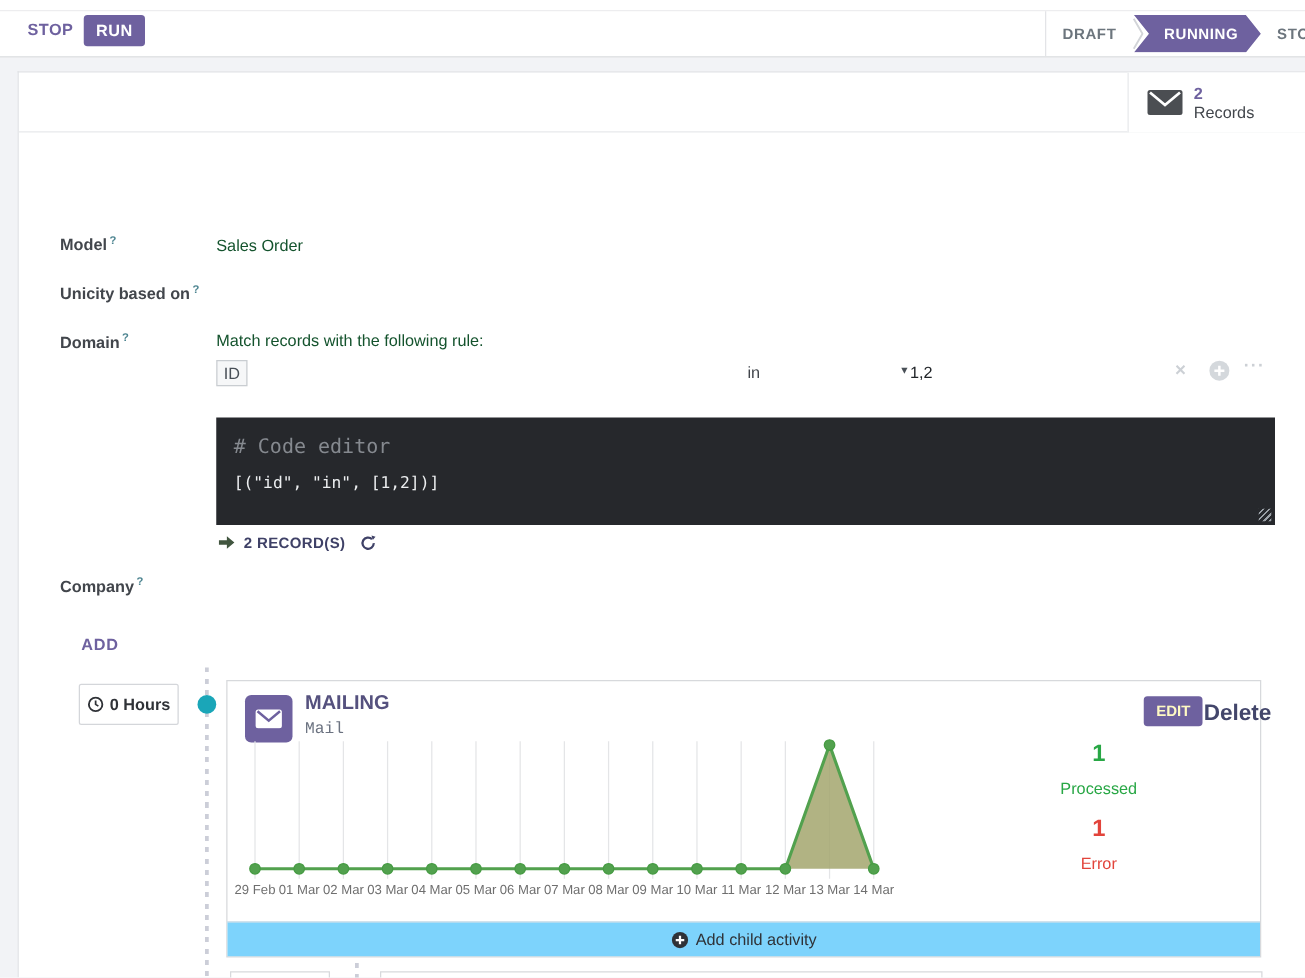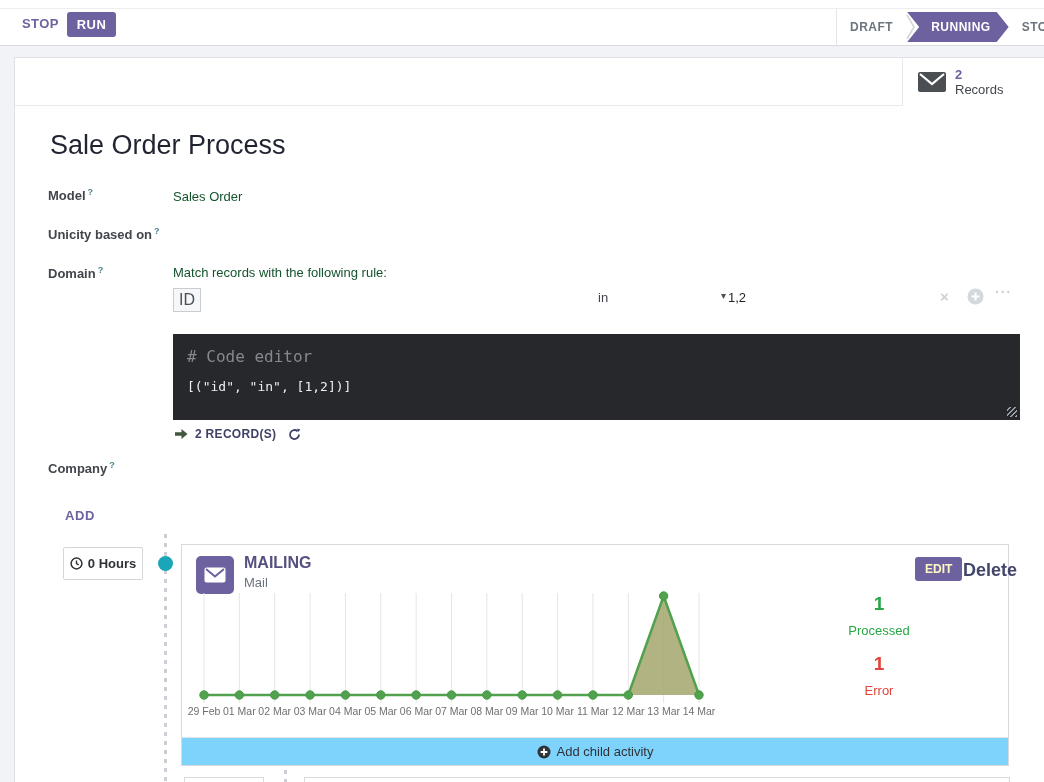--- a/index.html
+++ b/index.html
@@ -37,21 +37,21 @@
   .stat-button .env { margin-right:8px; }
   .stat-count { font-size:13px; font-weight:bold; color:var(--accent,#6e619f); line-height:15px; }
   .stat-text { font-size:13px; color:#42464c; line-height:16px; }
 
   
   .page-title { position:absolute; left:35px; top:72px; font-size:27px; font-weight:400; color:#1f2430; }
   .flabel { position:absolute; font-size:13px; font-weight:bold; color:#42464c; }
   .flabel sup { font-size:9px; color:#4c8490; margin-left:2px; }
   .fvalue { position:absolute; font-size:13px; color:#14532d; }
 
-  .rule-tag { position:absolute; left:158px; top:230px; font-size:16px; color:#495057;
+  .rule-tag { position:absolute; left:158px; top:230px; font-size:13px; color:#495057;
               background:#f6f7f8; border:1px solid #c9cdd1; padding:2px 5px; }
   .rule-op { position:absolute; left:583px; top:232px; width:128px; font-size:13px; color:#41454b;
              display:flex; justify-content:space-between; cursor:pointer; }
   .rule-op .caret { font-size:10px; color:#495057; }
   .rule-val { position:absolute; left:713px; top:232px; font-size:13px; color:#212529; }
   .rule-x { position:absolute; left:925px; top:230px; font-size:15px; font-weight:bold; color:#ccd0d5; cursor:pointer; }
   .rule-add { position:absolute; left:952px; top:230px; cursor:pointer; }
   .rule-more { position:absolute; left:980px; top:226px; font-size:14px; font-weight:bold;
                letter-spacing:1px; color:#ccd0d5; cursor:pointer; }
 
@@ -78,21 +78,21 @@
   .trigger-box { position:absolute; left:48px; top:489px; width:80px; height:33px; background:#fff;
                  border:1px solid #d4d6da; border-radius:2px; display:flex; align-items:center;
                  justify-content:center; gap:5px; cursor:pointer; }
   .trigger-box span { font-size:13px; font-weight:bold; color:#2f3237; }
 
   .activity-card { position:absolute; left:166px; top:486px; width:828px; height:222px;
                    background:#fff; border:1px solid #d7d9dc; }
   .act-icon { position:absolute; left:14px; top:11px; width:38px; height:38px; border-radius:5px;
               background:var(--accent,#6e619f); display:flex; align-items:center; justify-content:center; }
   .act-title { position:absolute; left:62px; top:9px; font-size:16px; font-weight:bold; color:#55517e; }
-  .act-sub { position:absolute; left:62px; top:30px; font-size:13px; color:#6b7280; }
+  .act-sub { position:absolute; left:62px; top:30px; font-size:13px; color:#6b7280;font-family:Liberation Mono, monospace; }
   .edit-btn { position:absolute; left:733px; top:12px; height:24px; padding:0 10px;
               background:var(--accent,#6e619f); color:#fef9c3; border:none; border-radius:3px;
               font-family:inherit; font-size:12px; font-weight:bold; cursor:pointer; }
   .delete-btn { position:absolute; left:781px; top:15px; background:none; border:none; font-family:inherit;
                 font-size:18px; font-weight:bold; color:#43466b; cursor:pointer; }
   .chart-wrap { position:absolute; left:10px; top:46px; width:525px; height:132px; }
   .chart-wrap svg { overflow:visible; }
   .act-stats { position:absolute; left:637px; top:48px; width:120px; text-align:center; }
   .stat-num { font-size:19px; font-weight:bold; line-height:22px; }
   .stat-lbl { font-size:13px; line-height:16px; margin-top:8px; }
@@ -133,21 +133,20 @@
         <rect x="1" y="1" width="28" height="20" rx="2" fill="#4b4e52"></rect>
         <polyline points="3,3 15,13 27,3" fill="none" stroke="#fff" stroke-width="2.2"></polyline>
       </svg>
       <div>
         <div class="stat-count">2</div>
         <div class="stat-text">Records</div>
       </div>
     </div>
   </div>
 
-  <h1 class="page-title">Sale Order Process</h1>
 
   <div class="flabel" style="left:33px; top:129px;">
     <span>Model</span><sup>?</sup>
   </div>
   <div class="fvalue" style="left:158px; top:131px;">Sales Order</div>
 
   <div class="flabel" style="left:33px; top:168px;">
     <span>Unicity based on</span><sup>?</sup>
   </div>
 

